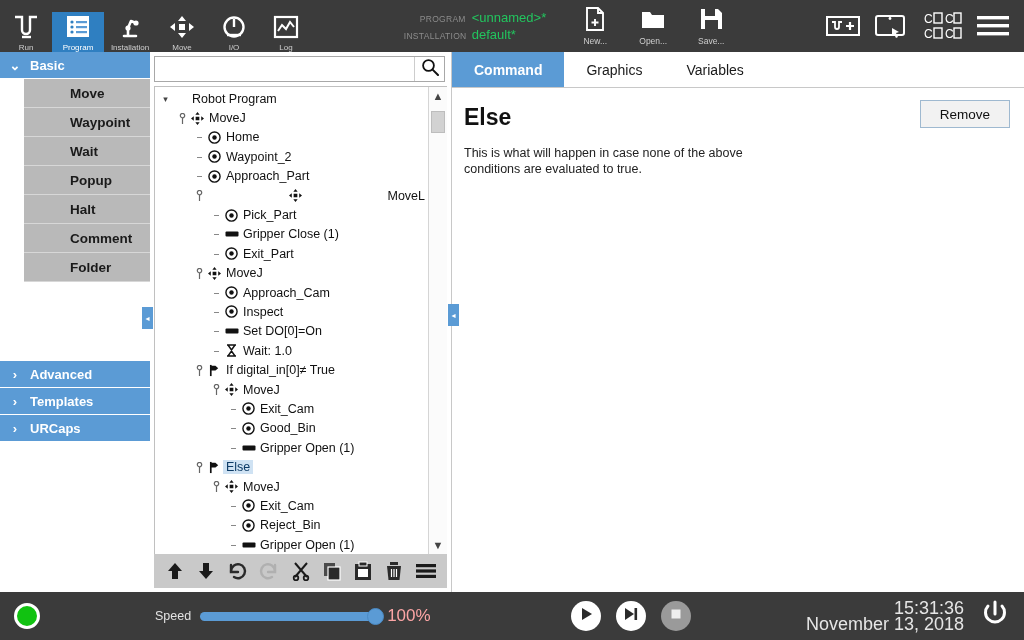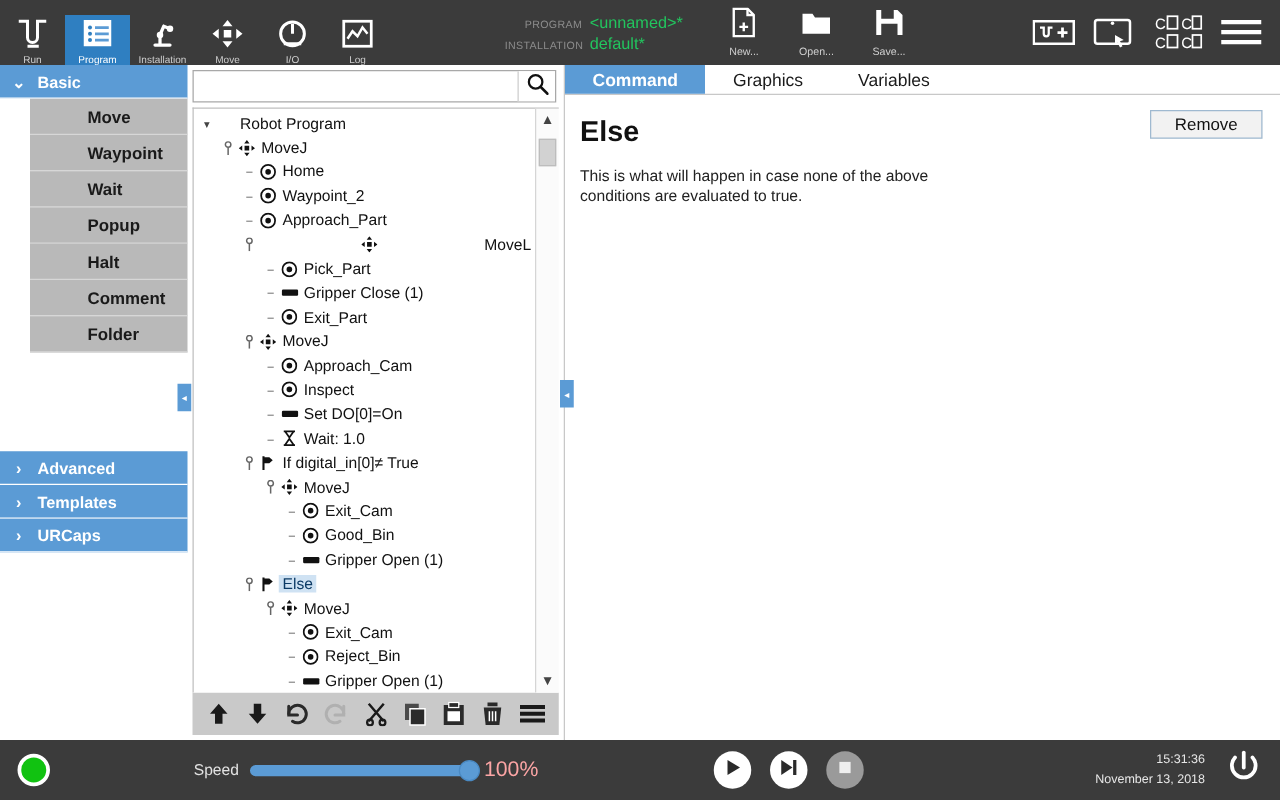--- a/index.html
+++ b/index.html
@@ -93,50 +93,50 @@
   .tscroll .track { flex: 1; width: 100%; position: relative; }
   .tscroll .thumb { position: absolute; top: 6px; left: 2px; right: 2px; height: 22px;
                     background: #d2d2d2; border: 1px solid #bdbdbd; cursor: pointer; }
 
   .edittools { height: 34px; background: #c9c9c9; display: flex; align-items: center;
                gap: 10px; padding: 0 10px; margin: 0 4px 4px 4px; }
   .etool { cursor: pointer; display: flex; align-items: center; justify-content: center; width: 24px; }
 
   
   .rightpanel { flex: 1; display: flex; flex-direction: column; min-width: 0; background: #ffffff; }
-  .tabbar { height: 24px; display: flex; align-items: stretch; border-bottom: 1px solid #c8c8c8; }
+  .tabbar { height: 36px; display: flex; align-items: stretch; border-bottom: 1px solid #c8c8c8; }
   .tab { padding: 0 22px; display: flex; align-items: center; justify-content: center;
          font-size: 14px; color: #1a1a1a; cursor: pointer; }
   .tab.active { background: #5b9bd5; color: #ffffff; font-weight: bold; }
   .panel-body { flex: 1; padding: 16px 14px 0 12px; position: relative; }
   .panel-title { font-size: 23px; font-weight: bold; color: #111; margin-bottom: 14px; }
   .panel-desc { font-size: 12.5px; color: #222; line-height: 16px; max-width: 330px; }
   .remove-btn {
-    position: absolute; top: 12px; right: 14px; min-width: 90px; height: 23px;
+    position: absolute; top: 12px; right: 14px; min-width: 90px; height: 28px;
     background: #f2f2f2; border: 1px solid #9fb9d0; font-size: 13.5px; color: #111;
     display: flex; align-items: center; justify-content: center; cursor: pointer;
     font-family: "Liberation Sans", sans-serif;
   }
 
   
   .footer { height: 48px; flex: 0 0 48px; background: #3b3b3b; display: flex; align-items: center;
             position: relative; }
   .pwr-dot { width: 26px; height: 26px; border-radius: 50%; border: 3px solid #ffffff;
              background: #11c211; margin-left: 14px; cursor: pointer; }
   .speedbox { display: flex; align-items: center; gap: 9px; margin-left: 115px; }
   .speedlbl { font-size: 12.5px; color: #e2e2e2; }
   .slider { width: 178px; height: 9px; background: #5b9bd5; border-radius: 5px; position: relative; cursor: pointer; }
   .slider .knob { position: absolute; right: -6px; top: -4px; width: 17px; height: 17px;
                   border-radius: 50%; background: #5b9bd5; border: 1px solid #4a8ac4; }
   .speedval { font-size: 17px; color: #fca5a5; }
   .transport { display: flex; align-items: center; gap: 15px; margin-left: 140px; }
   .tbtn { width: 30px; height: 30px; border-radius: 50%; background: #ffffff;
           display: flex; align-items: center; justify-content: center; cursor: pointer; }
   .tbtn.dim { background: #9a9a9a; }
-  .clock { margin-left: auto; text-align: right; color: #e6e6e6; font-size: 10px;
+  .clock { margin-left: auto; text-align: right; color: #e6e6e6; font-size: 18px;
            line-height: 16px; padding-right: 16px; }
   .pwr-btn { margin-right: 14px; cursor: pointer; display: flex; align-items: center; }
 </style>
 </head>
 <body>
 
 <div id="app">
 
   <div class="header">
     <div class="hdr-tabs">

